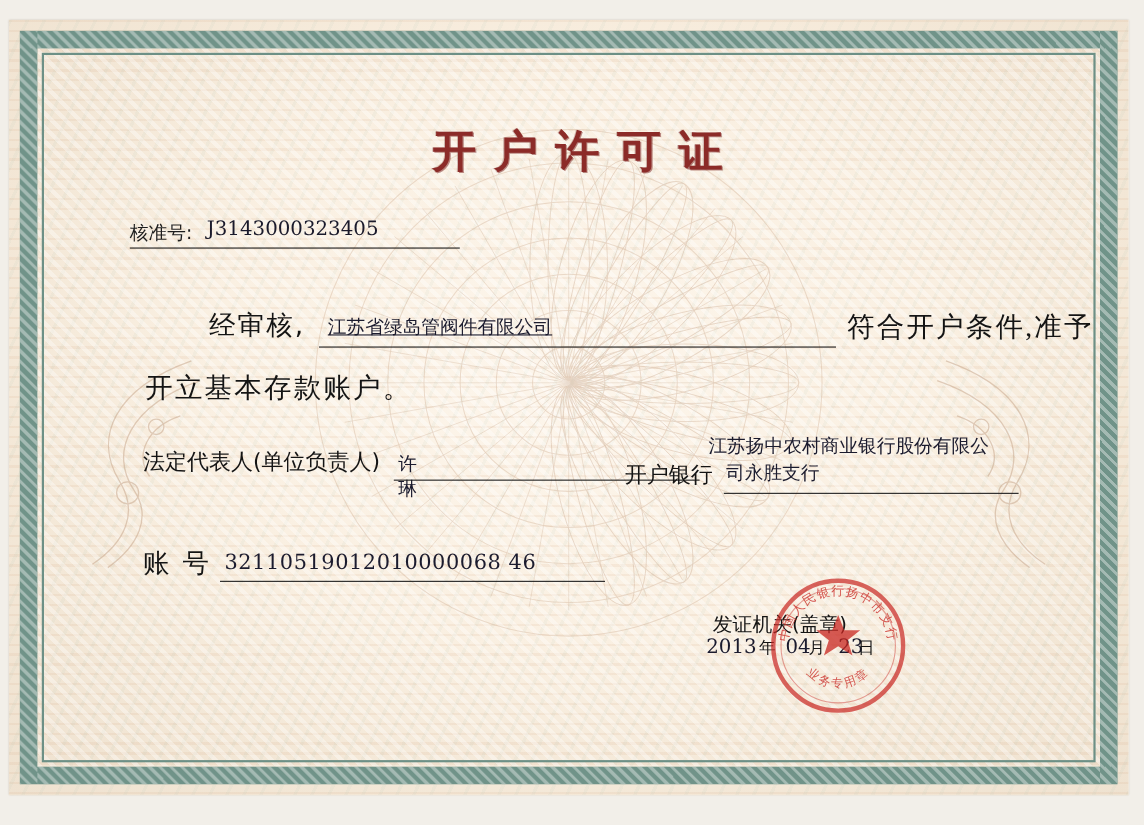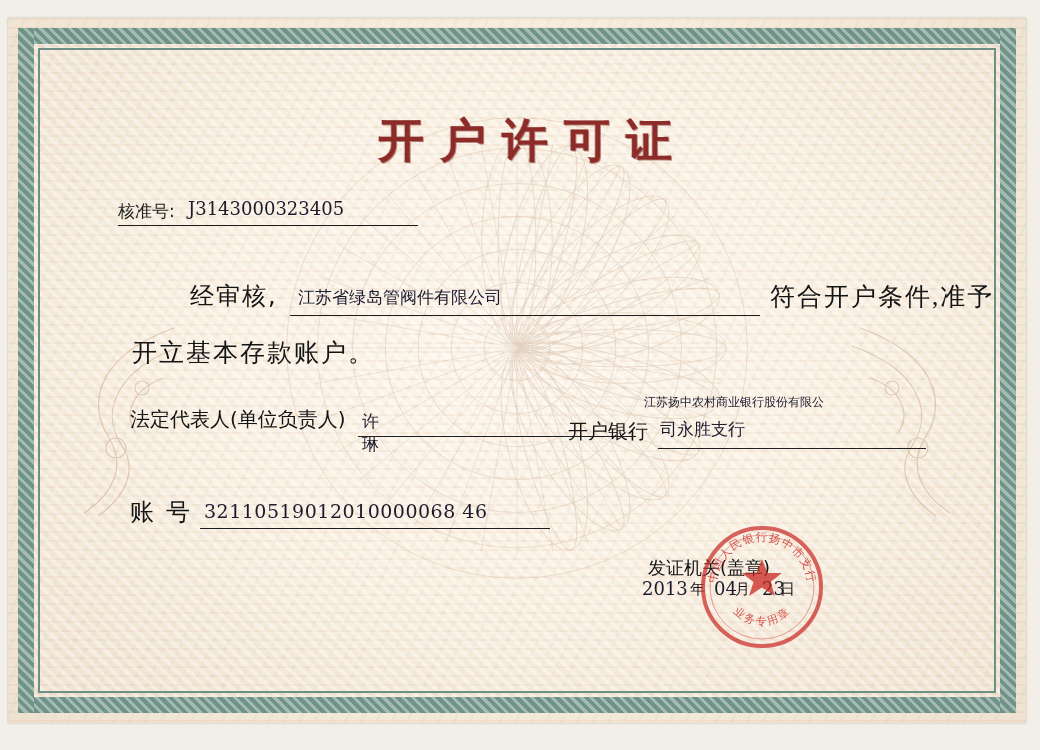--- a/index.html
+++ b/index.html
@@ -140,21 +140,21 @@
     height: 705px;
   }
 
   #doc-title {
     position: absolute;
     left: 0;
     right: 0;
     top: 92px;
     text-align: center;
     font-family: "DejaVu Serif", "Liberation Serif", serif;
-    font-size: 46px;
+    font-size: 40px;
     font-weight: bold;
     letter-spacing: 16px;
     color: #8c2b28;
     text-shadow:
       1px 1px 0 rgba(120,30,28,0.5),
       -1px 0 0 rgba(90,20,20,0.25);
     margin-left: 32px;
   }
 
   .row { position: absolute; }
@@ -218,20 +218,21 @@
     color: #141414;
   }
   #company-name {
     position: absolute;
     left: 108px;
     top: 6px;
     font-family: "DejaVu Sans", "Liberation Sans", sans-serif;
     font-size: 17px;
     color: #1b1b2e;
     white-space: nowrap;
+    text-decoration: underline;
   }
   #body1-underline { position: absolute; left: 100px; top: 35px; width: 470px; border-bottom: 1.5px solid #1f1f1f; }
   #body1-tail {
     position: absolute;
     left: 580px;
     top: 0;
     font-family: Liberation Serif, serif;
     font-size: 25px;
     letter-spacing: 2px;
     color: #141414;
@@ -271,21 +272,21 @@
     font-family: "DejaVu Sans", "Liberation Sans", sans-serif;
     font-size: 20px;
     color: #141414;
     white-space: nowrap;
   }
   #bank-name-1 {
     position: absolute;
     left: 76px;
     top: -24px;
     font-family: "DejaVu Sans", "Liberation Sans", sans-serif;
-    font-size: 12px;
+    font-size: 17px;
     color: #1b1b2e;
     white-space: nowrap;
   }
   #bank-name-2 {
     position: absolute;
     left: 92px;
     top: 0px;
     font-family: "DejaVu Sans", "Liberation Sans", sans-serif;
     font-size: 17px;
     color: #1b1b2e;

